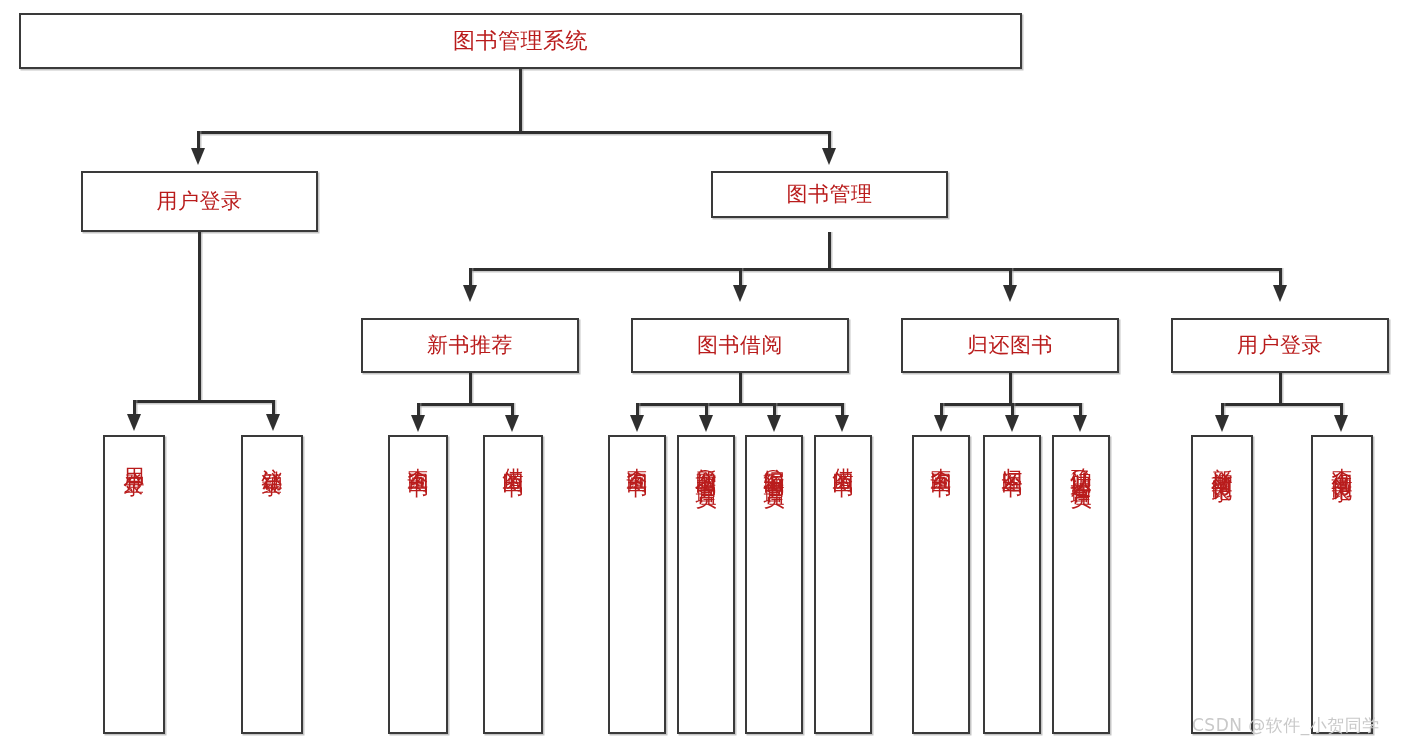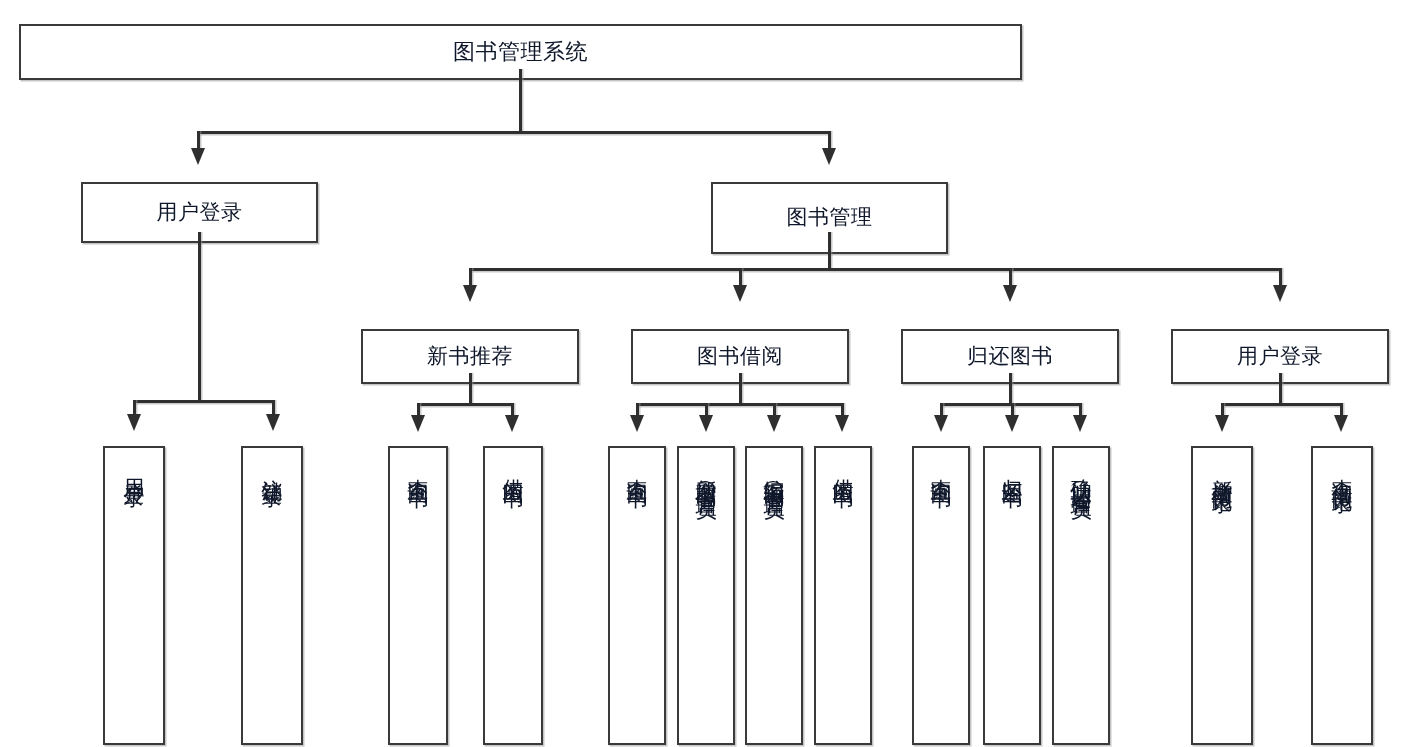--- a/index.html
+++ b/index.html
@@ -20,22 +20,21 @@
   
   .node {
     position: absolute;
     box-sizing: border-box;
     background: #ffffff;
     border: 2.5px solid #3a3a3a;
     box-shadow: 1.5px 1.5px 0 0 rgba(150,150,150,0.55);
     display: flex;
     align-items: center;
     justify-content: center;
-    color: #0f172a;
-    margin-top: 11px;
+    color: #b91c1c;
   }
   .node .label {
     font-size: 21px;
     line-height: 1.12;
     letter-spacing: 0.5px;
     white-space: nowrap;
     text-align: center;
   }
   
   .node.root .label { font-size: 22px; }
@@ -96,21 +95,21 @@
   <div class="vline" style="left:519px; top:69px; height:64px;"></div>
   <div class="hline" style="left:197px; top:131px; width:633px;"></div>
   <div class="vline" style="left:197px; top:131px; height:19px;"></div>
   <div class="vline" style="left:828px; top:131px; height:19px;"></div>
   <div class="arrow" style="left:191px; top:148px;"></div>
   <div class="arrow" style="left:822px; top:148px;"></div>
 
   <div class="node" style="left:81px; top:171px; width:237px; height:61px;">
     <span class="label">用户登录</span>
   </div>
-  <div class="node" style="left:711px; top:171px; width:237px; height:72px;">
+  <div class="node" style="left:711px; top:171px; width:237px; height:47px;">
     <span class="label">图书管理</span>
   </div>
 
   <div class="vline" style="left:198px; top:232px; height:170px;"></div>
   <div class="hline" style="left:133px; top:400px; width:142px;"></div>
   <div class="vline" style="left:133px; top:400px; height:16px;"></div>
   <div class="vline" style="left:272px; top:400px; height:16px;"></div>
   <div class="arrow" style="left:127px; top:414px;"></div>
   <div class="arrow" style="left:266px; top:414px;"></div>
 
@@ -205,14 +204,15 @@
   <div class="node vert" style="left:1052px; top:435px; width:58px; height:299px;">
     <span class="label">确认归还（管理员）</span>
   </div>
   <div class="node vert" style="left:1191px; top:435px; width:62px; height:299px;">
     <span class="label">新增借阅记录</span>
   </div>
   <div class="node vert" style="left:1311px; top:435px; width:62px; height:299px;">
     <span class="label">查询借阅记录</span>
   </div>
 
+  <div id="watermark" style="left:1192px; top:714px;">CSDN @软件_小贺同学</div>
 
 </div>
 
 </body></html>

